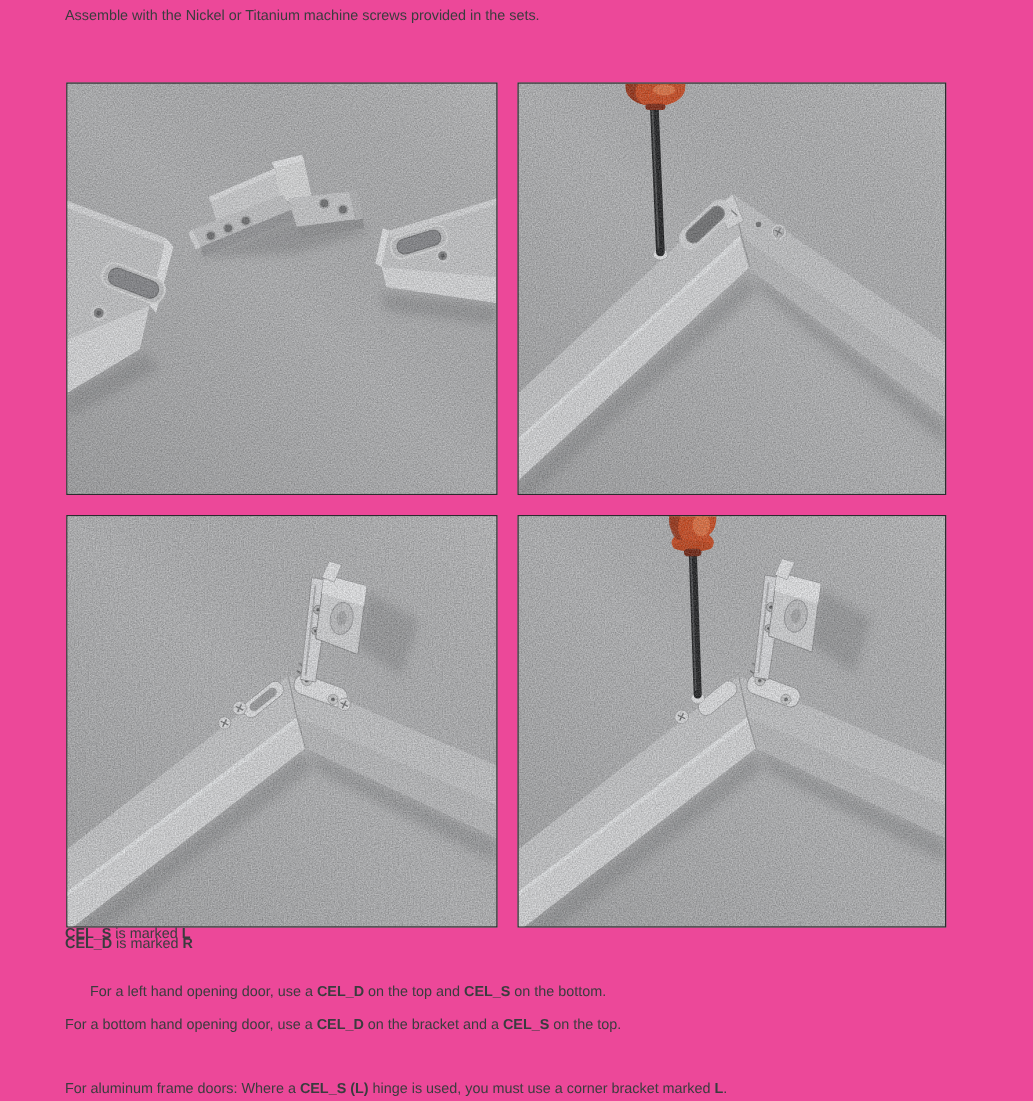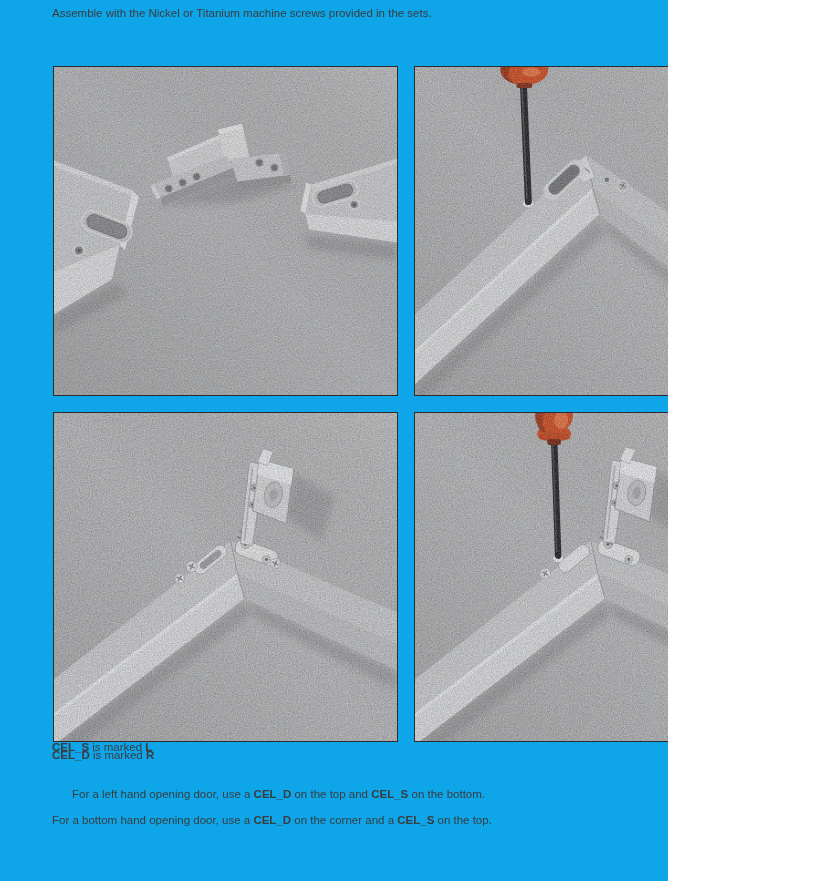--- a/index.html
+++ b/index.html
@@ -1,20 +1,20 @@
 <!DOCTYPE html>
 <html><head>
 <meta charset="utf-8">
 <style>
   html, body { margin: 0; padding: 0; background: #ffffff; }
   .page {
     position: relative;
-    width: 668px;
+    width: 826px;
     height: 881px;
-    background: #0ea5e9;
+    background: #ec4899;
     font-family: "Liberation Sans", sans-serif;
     color: #3a3c3e;
     overflow: hidden;
   }
   .intro {
     position: absolute;
     left: 52px;
     top: 6px;
     margin: 0;
     font-size: 11.5px;
@@ -363,15 +363,16 @@
         <rect x="133" y="26" width="14" height="6" rx="3" fill="#6f1f0c"></rect>
       </g>
       <rect width="343" height="329" filter="url(#gr4)" opacity="0.22"></rect>
       <rect width="343" height="329" filter="url(#gl4)" opacity="0.20"></rect>
     </svg>
   </figure>
 
   <p class="note" id="note-mark-r"><b>CEL_D</b><span> is marked </span><b>R</b></p>
   <p class="note" id="note-mark-l"><b>CEL_S</b><span> is marked </span><b>L</b></p>
   <p class="note" id="note-p1"><span>For a left hand opening door, use a </span><b>CEL_D</b><span> on the top and </span><b>CEL_S</b><span> on the bottom.</span></p>
-  <p class="note" id="note-p2"><span>For a bottom hand opening door, use a </span><b>CEL_D</b><span> on the corner and a </span><b>CEL_S</b><span> on the top.</span></p>
+  <p class="note" id="note-p2"><span>For a bottom hand opening door, use a </span><b>CEL_D</b><span> on the bracket and a </span><b>CEL_S</b><span> on the top.</span></p>
+  <p class="note" id="note-p4"><span>For aluminum frame doors: Where a </span><b>CEL_S (L)</b><span> hinge is used, you must use a corner bracket marked </span><b>L</b><span>.</span></p>
 
 </div>
 
 </body></html>

